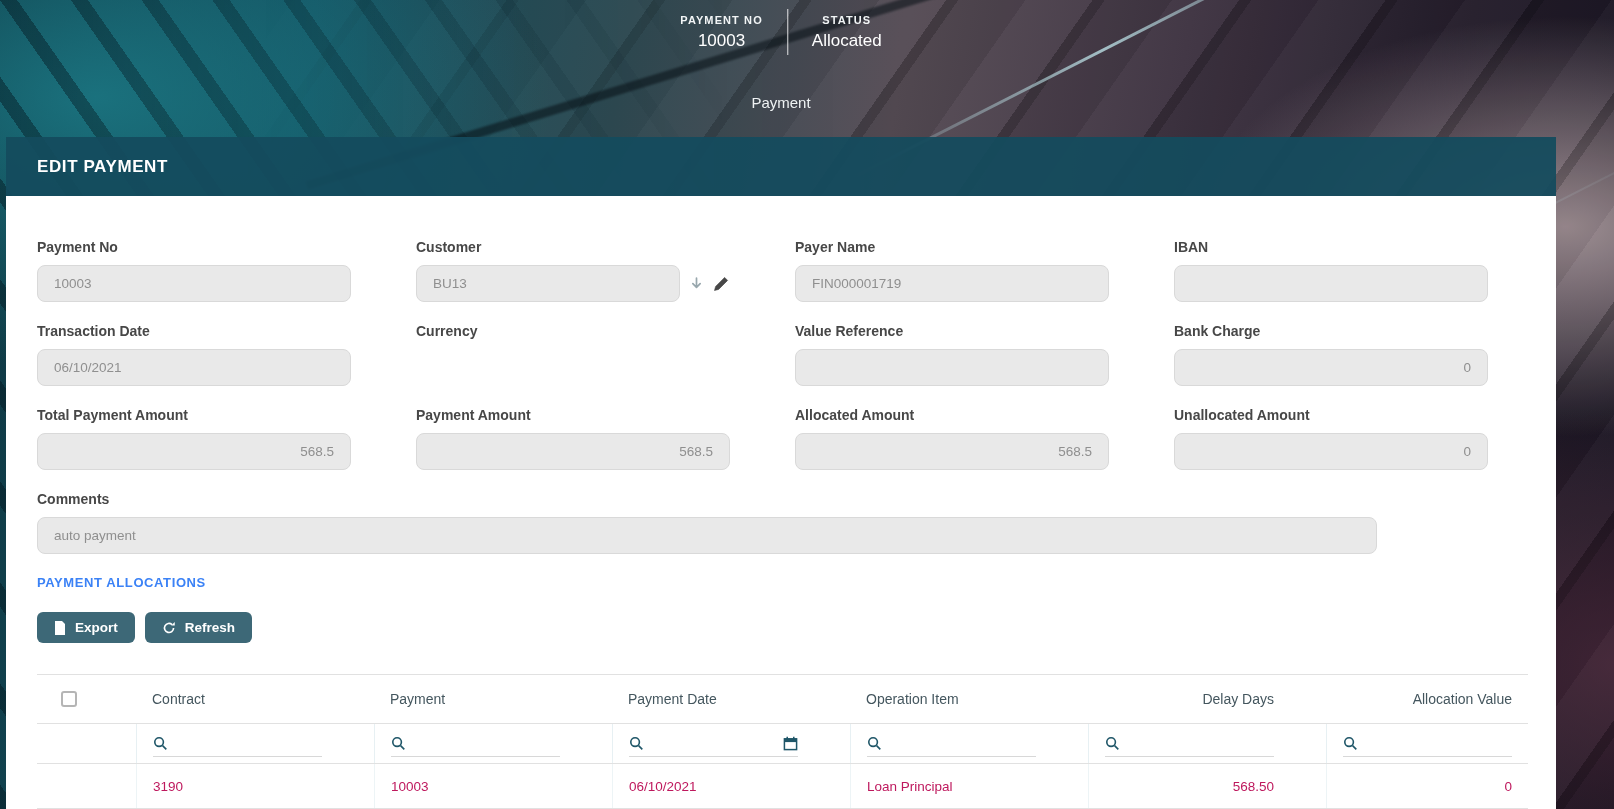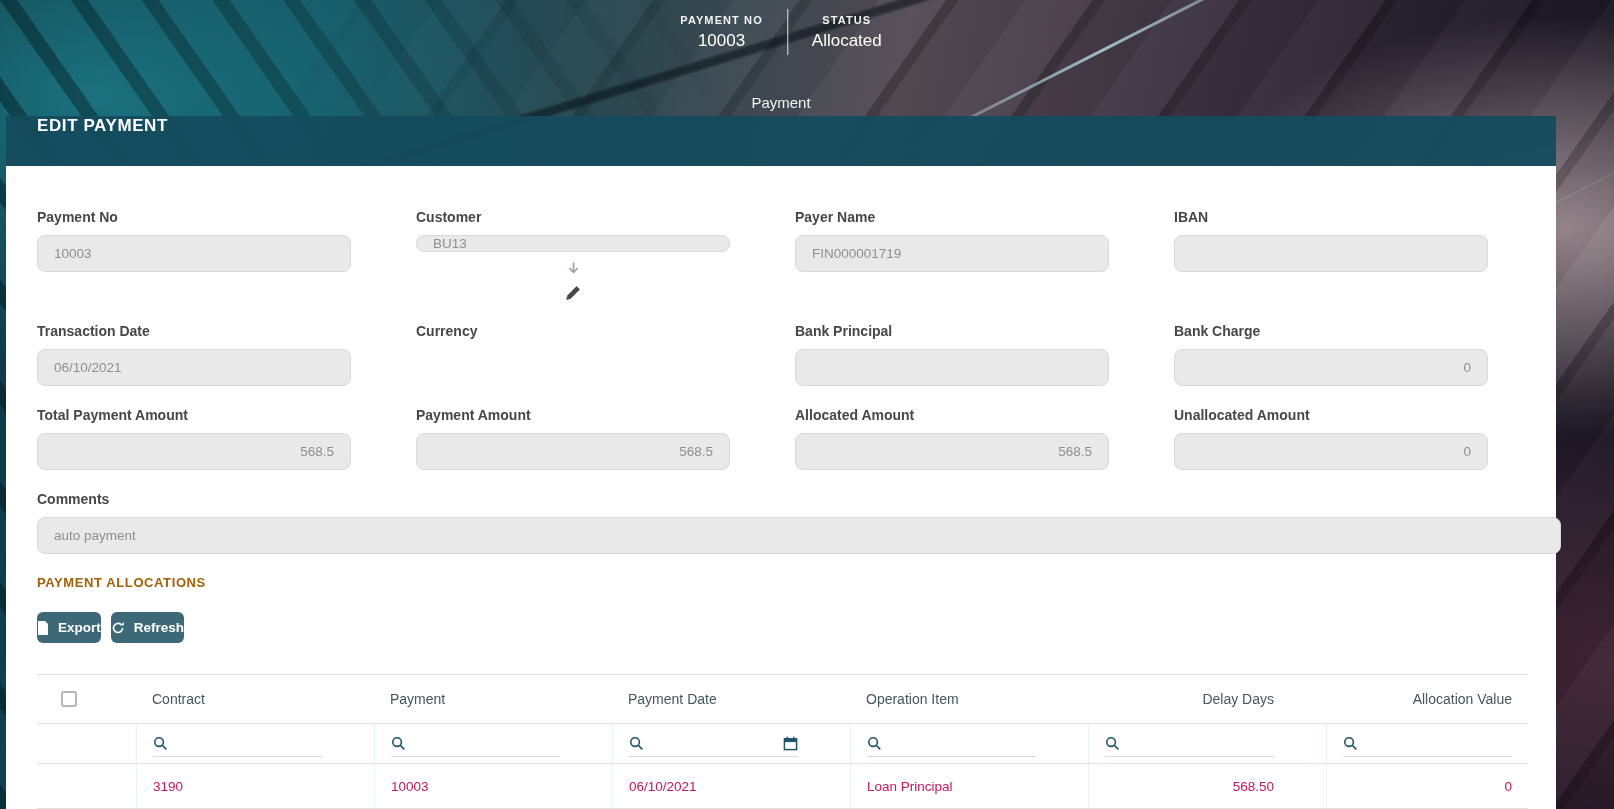--- a/index.html
+++ b/index.html
@@ -33,42 +33,42 @@
   .frame { position:absolute; left:6px; right:58px; top:0; bottom:0; display:flex; flex-direction:column;border-radius:6px; }
 
   .hero { height:145px; position:relative; color:#fff; }
   .status-block { position:absolute; top:9px; left:50%; transform:translateX(-50%); display:flex; align-items:center; }
   .sb-col { text-align:center; padding:0 24px; }
   .sb-label { font-size:11px; font-weight:700; letter-spacing:1.1px; color:#f2f5f6; }
   .sb-value { font-size:17px; margin-top:5px; color:#fff; }
   .sb-divider { width:1px; height:46px; background:rgba(255,255,255,0.85); }
   .page-title { position:absolute; top:94px; width:100%; text-align:center; font-size:15px; color:#eef2f3; }
 
-  .edit-bar { height:62px; background:rgba(20,75,93,0.94); display:flex; padding-left:31px; }
+  .edit-bar { height:62px; background:rgba(20,75,93,0.94); display:flex; align-items:center; padding-left:31px; }
   .edit-bar-title { color:#fff; font-size:17px; font-weight:700; letter-spacing:0.6px; }
 
   .panel { flex:1; background:#fff; padding:43px 20px 0 31px; }
 
   
   .form-grid { display:grid; grid-template-columns:repeat(4, 314px); column-gap:65px; }
   .field { margin-bottom:21px; }
   .field-label { display:block; font-size:14px; font-weight:700; color:#474747; margin-bottom:10px; }
   .tbox { width:100%; height:37px; background:#e9e9e9; border:1px solid #d9d9d9; border-radius:8px;
           padding:0 16px; font-size:13.5px; color:#8f8f8f; font-family:inherit; outline:none; }
   .tbox.right { text-align:right; }
-  .with-icons { display:flex; align-items:center; gap:7px;flex-direction:column; }
+  .with-icons { display:flex; align-items:center; gap:7px; }
   .with-icons .tbox { flex:1; min-width:0; }
   .icon-btn { display:inline-flex; align-items:center; justify-content:center; width:18px; height:18px; cursor:pointer; background:none; border:none; padding:0; }
-  .comments-field .tbox { width:1524px; }
-
-  .section-title { color:#a16207; font-size:13px; font-weight:700; letter-spacing:0.6px; margin:4px 0 22px; }
+  .comments-field .tbox { width:1340px; }
+
+  .section-title { color:#3b82f6; font-size:13px; font-weight:700; letter-spacing:0.6px; margin:4px 0 22px; }
 
   .btn-row { display:flex; gap:10px; margin-bottom:31px; }
   .btn { display:inline-flex; align-items:center; gap:9px; background:#3d6877; color:#fff; border:none; border-radius:6px;
-         height:31px; padding:0 0; font-size:13.5px; font-weight:700; font-family:inherit; cursor:pointer; }
+         height:31px; padding:0 17px; font-size:13.5px; font-weight:700; font-family:inherit; cursor:pointer; }
 
   
   .alloc-table { width:1491px; border-top:1px solid #e1e1e1; font-size:13.5px; }
   .trow { display:grid; grid-template-columns:63px repeat(6, 1fr);gap:36px; }
   .trow.head { height:49px; border-bottom:1px solid #e1e1e1; color:#44565e; font-size:14px; }
   .trow.filter { height:40px; border-bottom:1px solid #e1e1e1; }
   .trow.data { height:45px; border-bottom:1px solid #e1e1e1; color:#be185d; }
   .tcell { display:flex; align-items:center; padding:0 16px; }
   .tcell.center { justify-content:center; padding:0; }
   .tcell.right { justify-content:flex-end; }
@@ -148,21 +148,21 @@
       <div class="field">
         <label class="field-label">Transaction Date</label>
         <input class="tbox" readonly="" value="06/10/2021" style="">
       </div>
 
       <div class="field">
         <label class="field-label">Currency</label>
       </div>
 
       <div class="field">
-        <label class="field-label">Bank Principal</label>
+        <label class="field-label">Value Reference</label>
         <input class="tbox" readonly="" value="" style="">
       </div>
 
       <div class="field">
         <label class="field-label">Bank Charge</label>
         <input class="tbox right" readonly="" value="0" style="">
       </div>
 
       <div class="field">
         <label class="field-label">Total Payment Amount</label>

